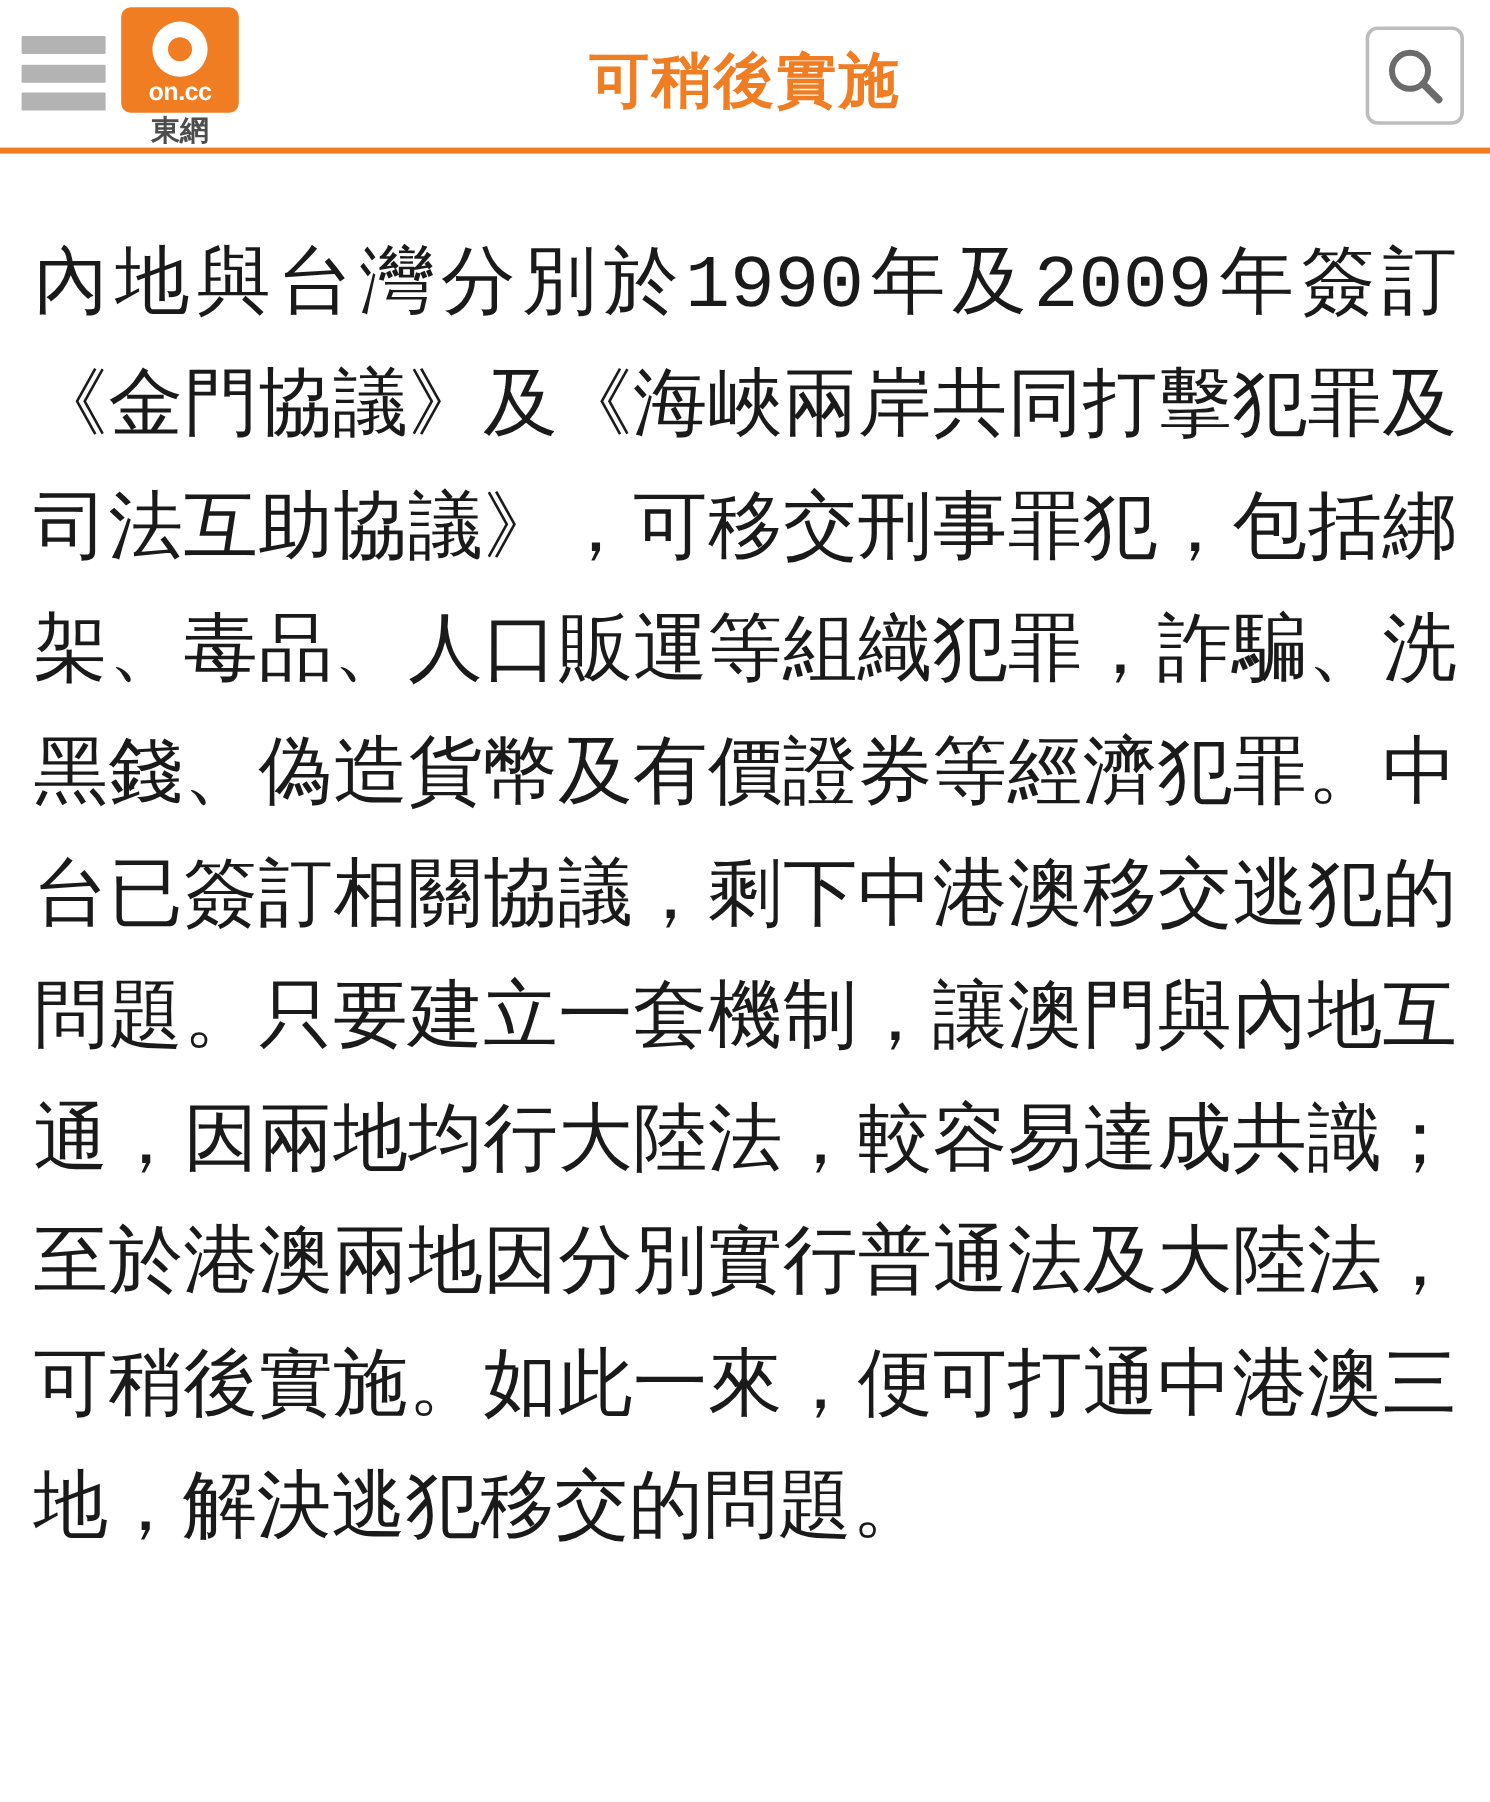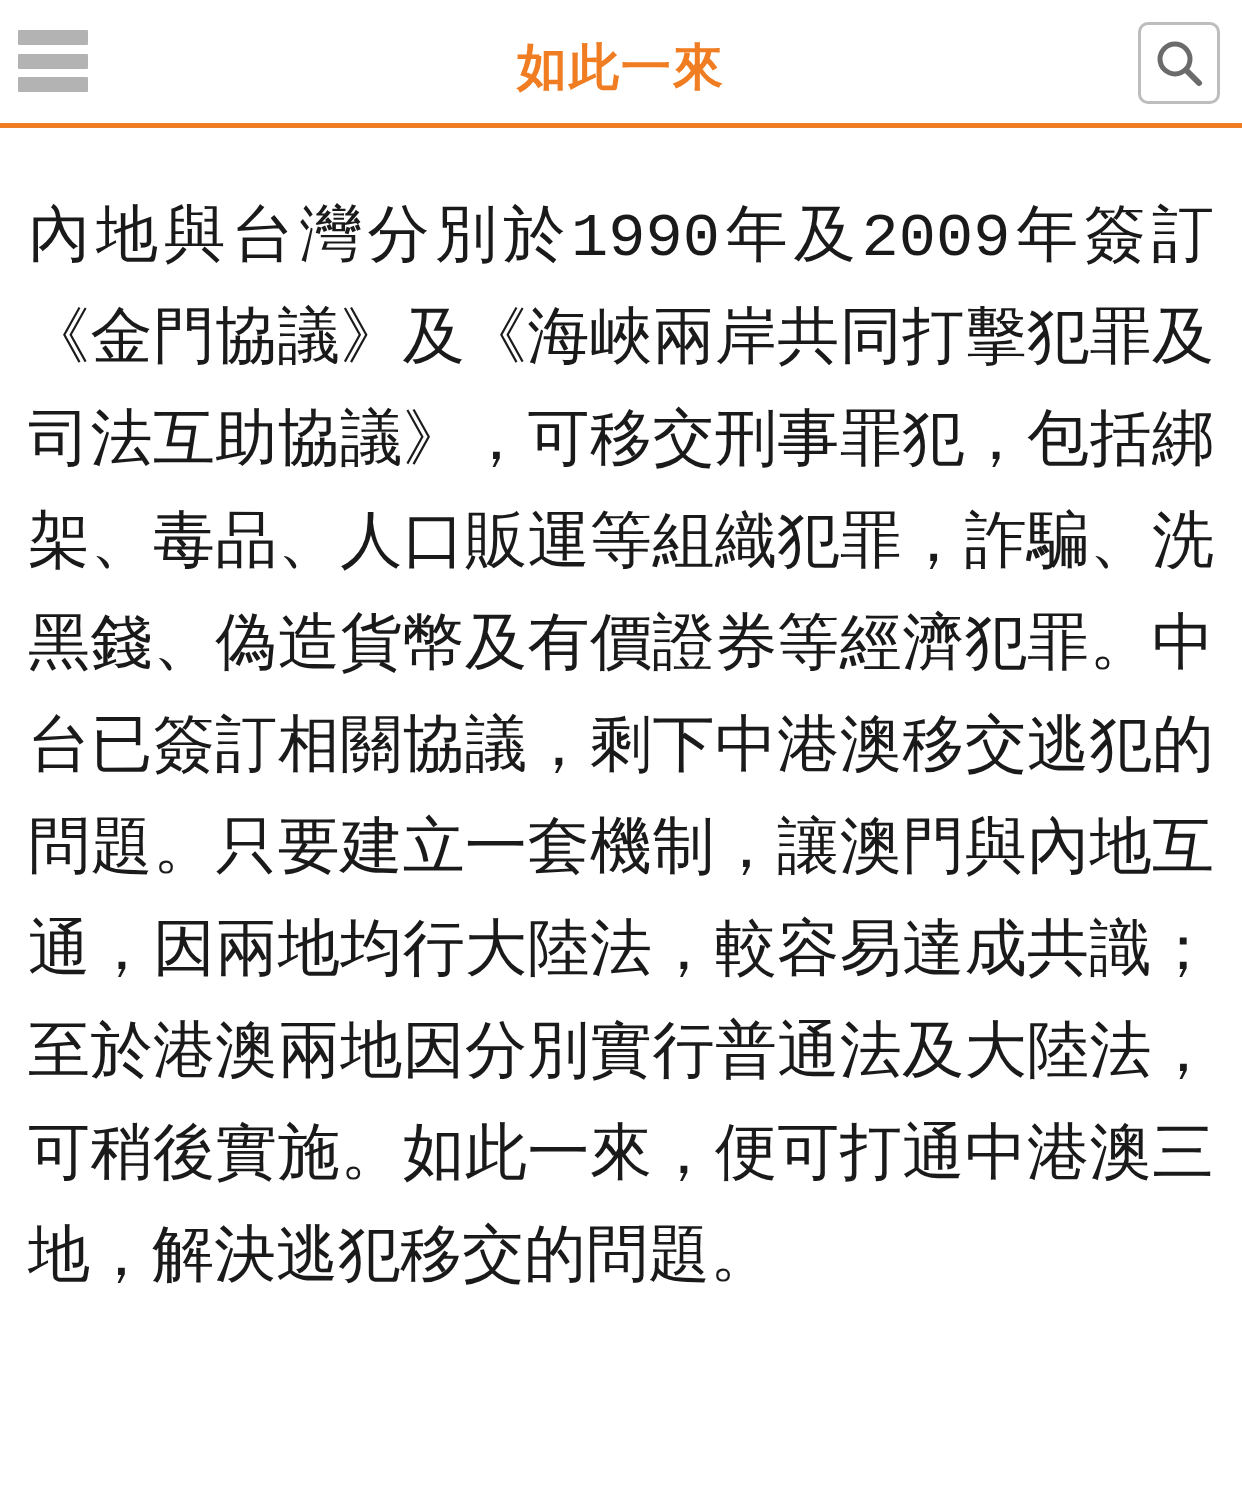--- a/index.html
+++ b/index.html
@@ -153,22 +153,29 @@
 <body>
 
 <div class="header">
 
   <div class="hamburger">
     <span></span>
     <span></span>
     <span></span>
   </div>
 
+  <div class="logo-wrap">
+    <div class="logo-box">
+      <div class="logo-ring"></div>
+      <div class="logo-text">on.cc</div>
+    </div>
+    <div class="logo-sub">東網</div>
+  </div>
 
-  <div class="page-title">如此一來</div>
+  <div class="page-title">可稍後實施</div>
 
   <div class="search-btn">
     <svg width="52" height="52" viewBox="0 0 52 52">
       <circle cx="22" cy="22" r="15" fill="none" stroke="#6b6b6b" stroke-width="5"></circle>
       <line x1="33" y1="33" x2="46" y2="46" stroke="#6b6b6b" stroke-width="6" stroke-linecap="round"></line>
     </svg>
   </div>
 
 </div>
 

